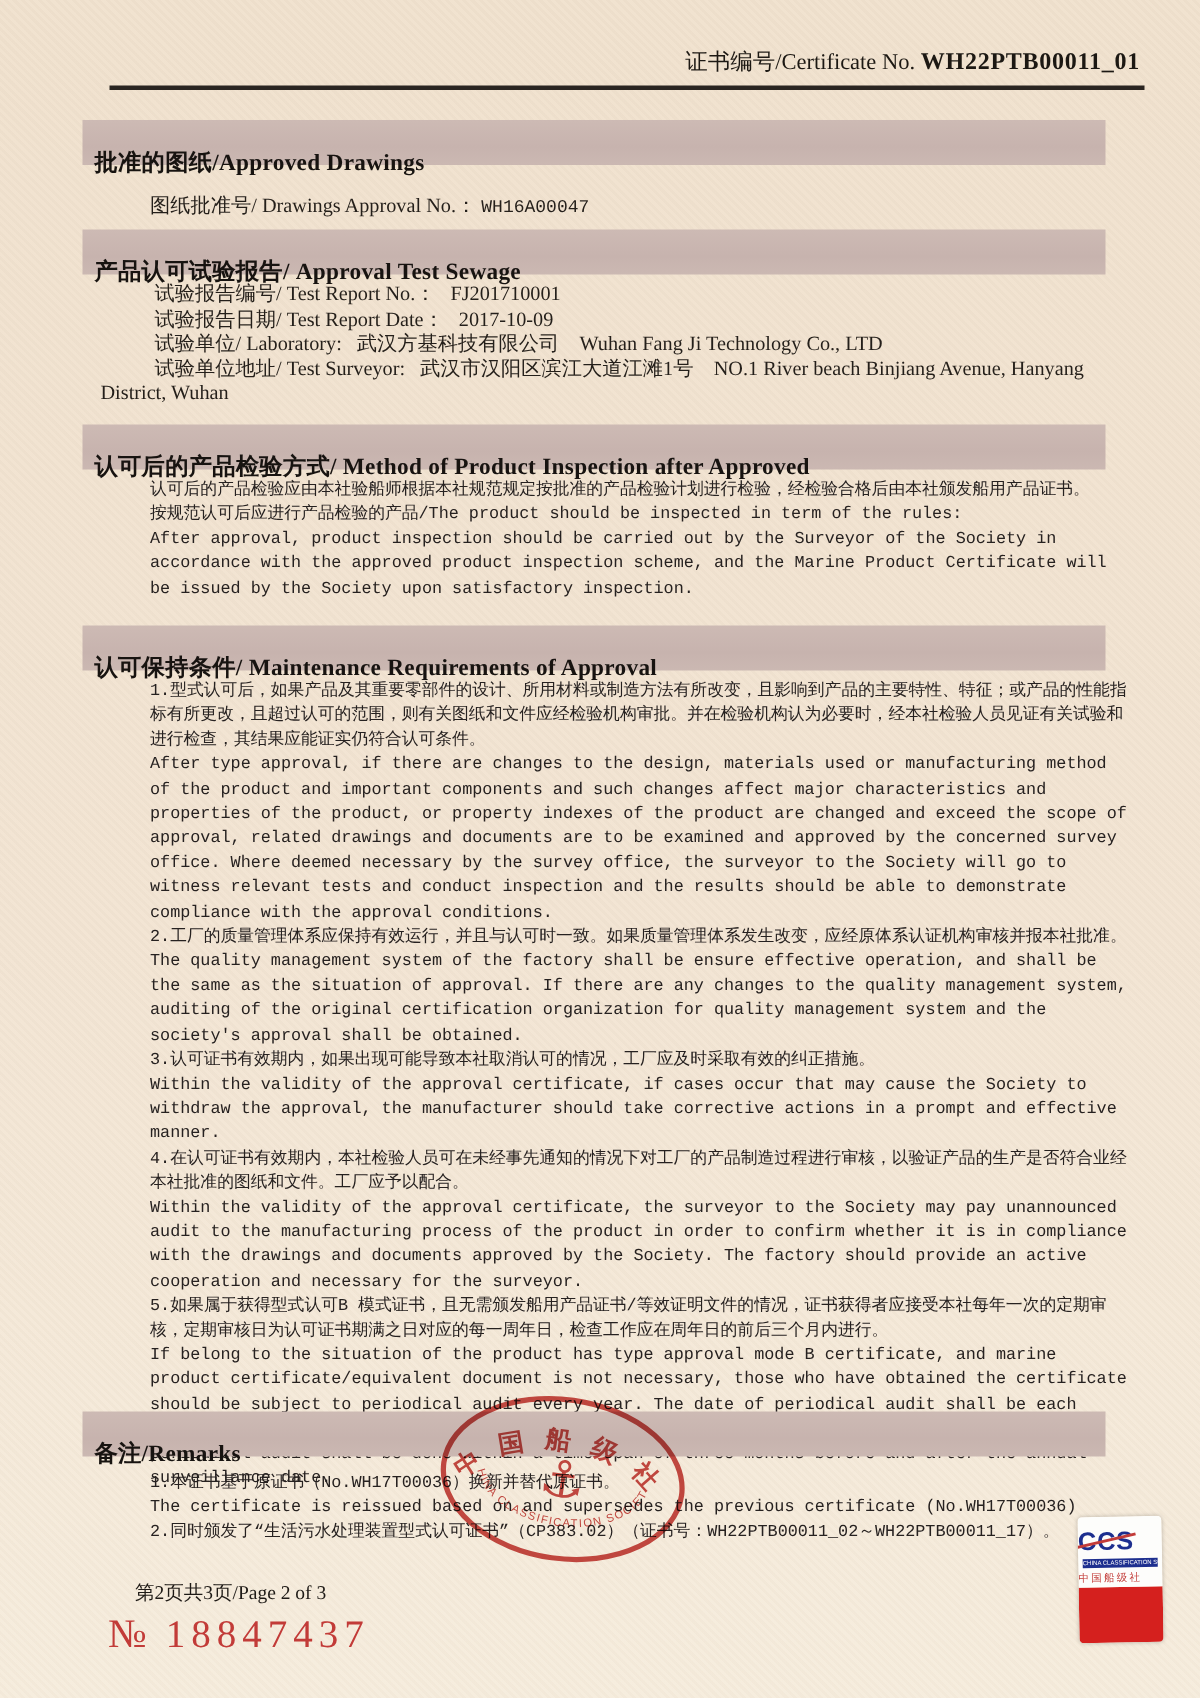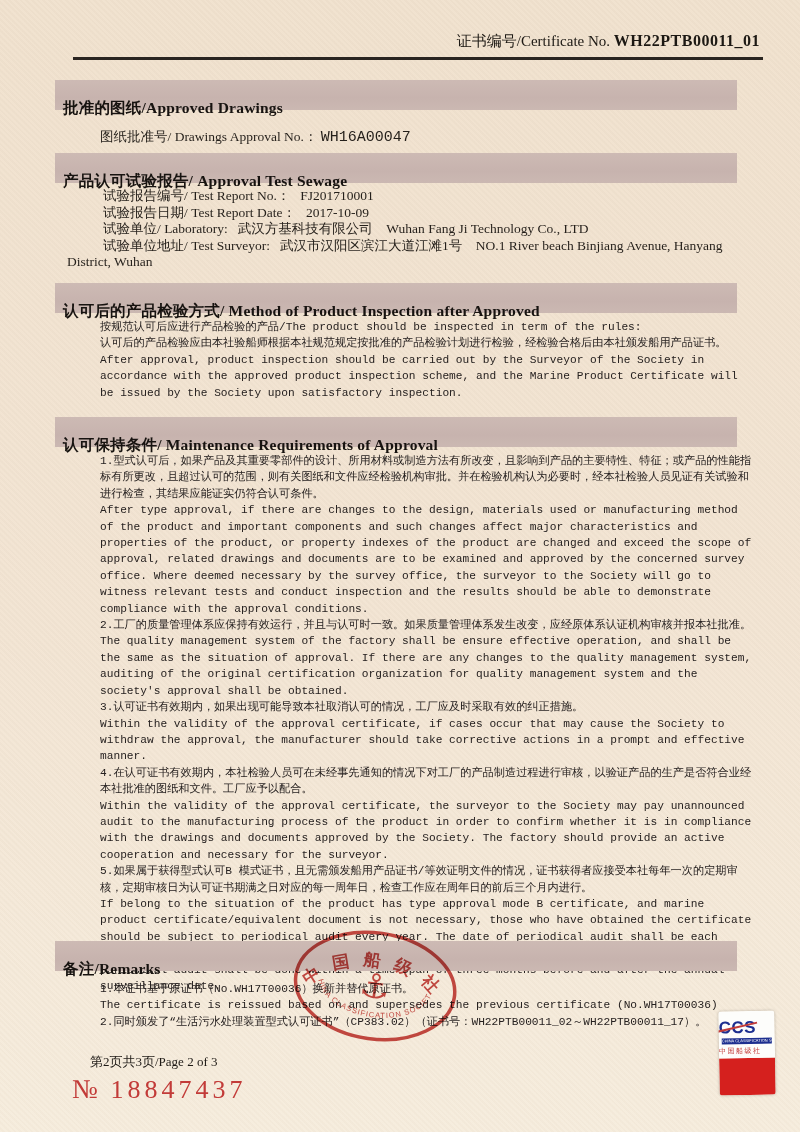--- a/index.html
+++ b/index.html
@@ -66,43 +66,43 @@
 <div class="page">
 
   <div class="cert-line">
     <span>证书编号/Certificate No. </span><span class="no">WH22PTB00011_01</span>
   </div>
   <div class="hrule"></div>
 
   <div class="bar" style="top:80px;">批准的图纸/Approved Drawings</div>
   <div class="serif-line" style="top:128px; left:100px;">
     <span>图纸批准号/ Drawings Approval No.：</span>
-    <span class="mono" style="font-size:15px;">WH16A00047</span>
+    <span class="mono" style="font-size:12px;">WH16A00047</span>
   </div>
 
   <div class="bar" style="top:153px;">产品认可试验报告/ Approval Test Sewage</div>
   <div class="report-rows">
     <div class="report-row">
       <span>试验报告编号/ Test Report No.：</span><span class="val">FJ201710001</span>
     </div>
     <div class="report-row">
       <span>试验报告日期/ Test Report Date：</span><span class="val">2017-10-09</span>
     </div>
     <div class="report-row">
       <span>试验单位/ Laboratory:</span><span class="val">武汉方基科技有限公司　Wuhan Fang Ji Technology Co., LTD</span>
     </div>
     <div class="report-row">
       <span>试验单位地址/ Test Surveyor:</span><span class="val">武汉市汉阳区滨江大道江滩1号　NO.1 River beach Binjiang Avenue, Hanyang District, Wuhan</span>
     </div>
   </div>
 
   <div class="bar" style="top:283px;">认可后的产品检验方式/ Method of Product Inspection after Approved</div>
   <div class="para-block" style="top:319px;">
+    <p>认可后的产品检验应由本社验船师根据本社规范规定按批准的产品检验计划进行检验，经检验合格后由本社颁发船用产品证书。</p>
     <p>按规范认可后应进行产品检验的产品/The product should be inspected in term of the rules:</p>
-    <p>认可后的产品检验应由本社验船师根据本社规范规定按批准的产品检验计划进行检验，经检验合格后由本社颁发船用产品证书。</p>
     <p>After approval, product inspection should be carried out by the Surveyor of the Society in accordance with the approved product inspection scheme, and the Marine Product Certificate will be issued by the Society upon satisfactory inspection.</p>
   </div>
 
   <div class="bar" style="top:417px;">认可保持条件/ Maintenance Requirements of Approval</div>
   <div class="para-block" style="top:453px;">
     <p>1.型式认可后，如果产品及其重要零部件的设计、所用材料或制造方法有所改变，且影响到产品的主要特性、特征；或产品的性能指标有所更改，且超过认可的范围，则有关图纸和文件应经检验机构审批。并在检验机构认为必要时，经本社检验人员见证有关试验和进行检查，其结果应能证实仍符合认可条件。</p>
     <p>After type approval, if there are changes to the design, materials used or manufacturing method of the product and important components and such changes affect major characteristics and properties of the product, or property indexes of the product are changed and exceed the scope of approval, related drawings and documents are to be examined and approved by the concerned survey office. Where deemed necessary by the survey office, the surveyor to the Society will go to witness relevant tests and conduct inspection and the results should be able to demonstrate compliance with the approval conditions.</p>
     <p>2.工厂的质量管理体系应保持有效运行，并且与认可时一致。如果质量管理体系发生改变，应经原体系认证机构审核并报本社批准。</p>
     <p>The quality management system of the factory shall be ensure effective operation, and shall be the same as the situation of approval. If there are any changes to the quality management system, auditing of the original certification organization for quality management system and the society's approval shall be obtained.</p>
     <p>3.认可证书有效期内，如果出现可能导致本社取消认可的情况，工厂应及时采取有效的纠正措施。</p>

